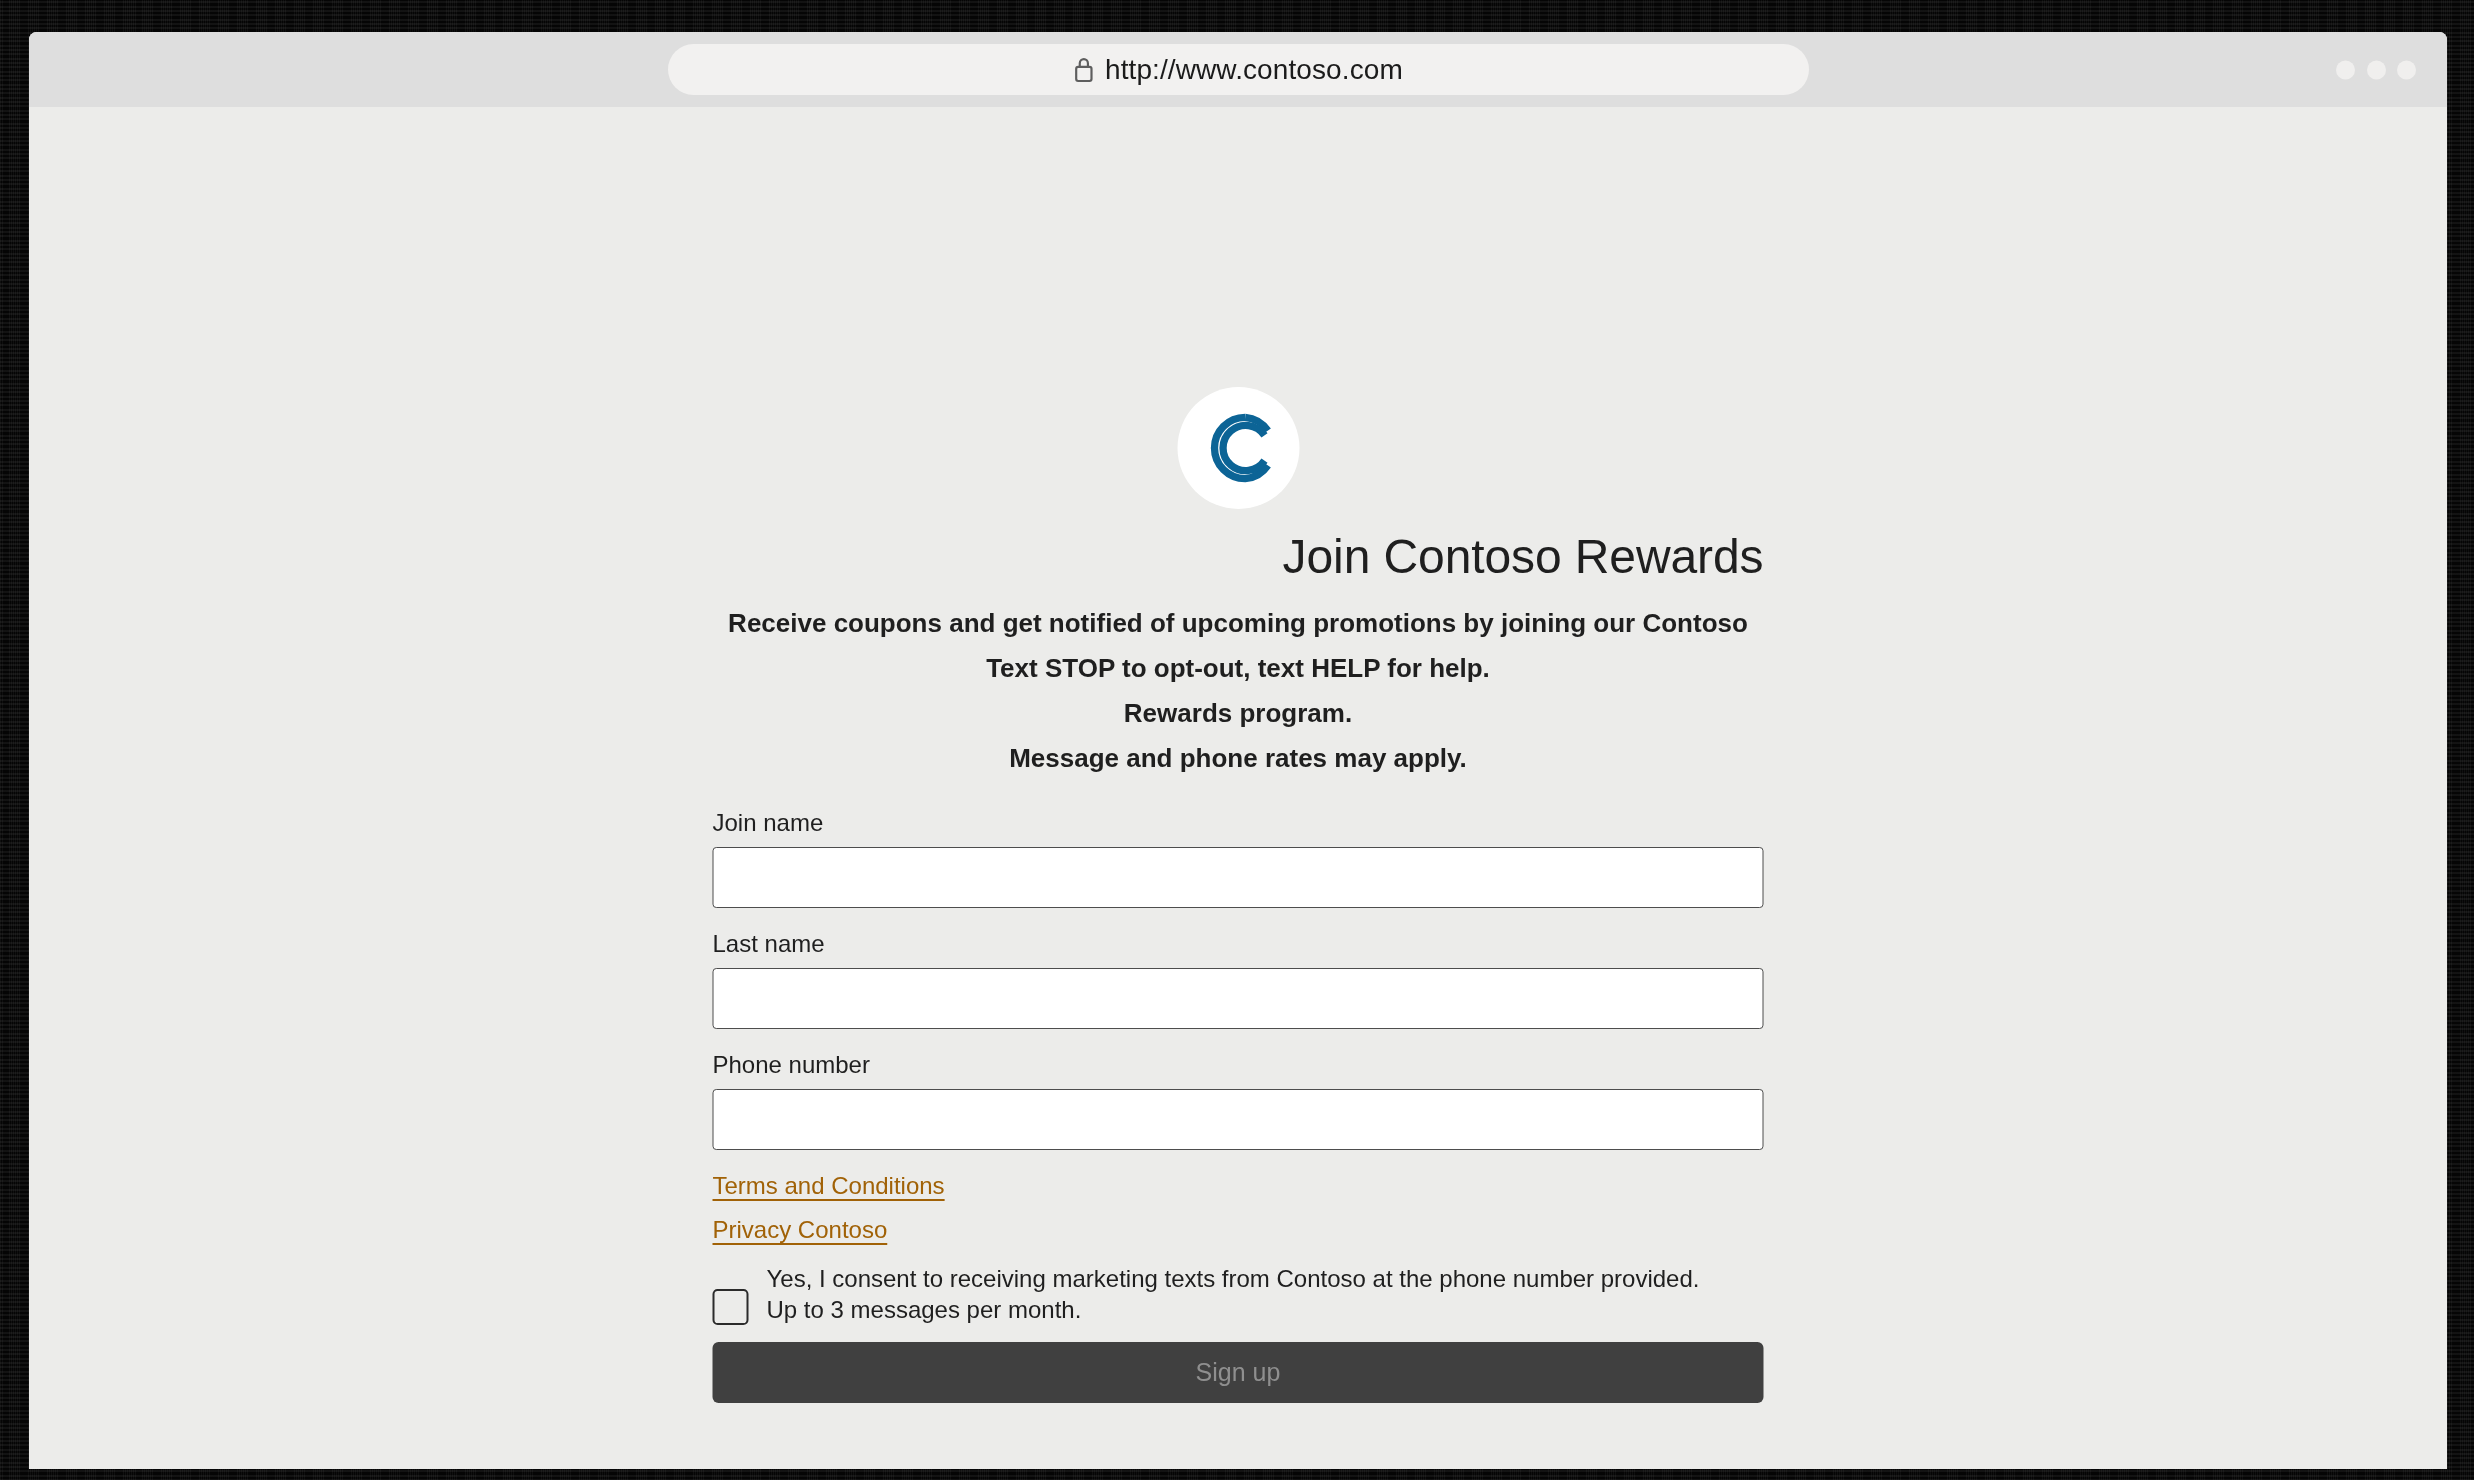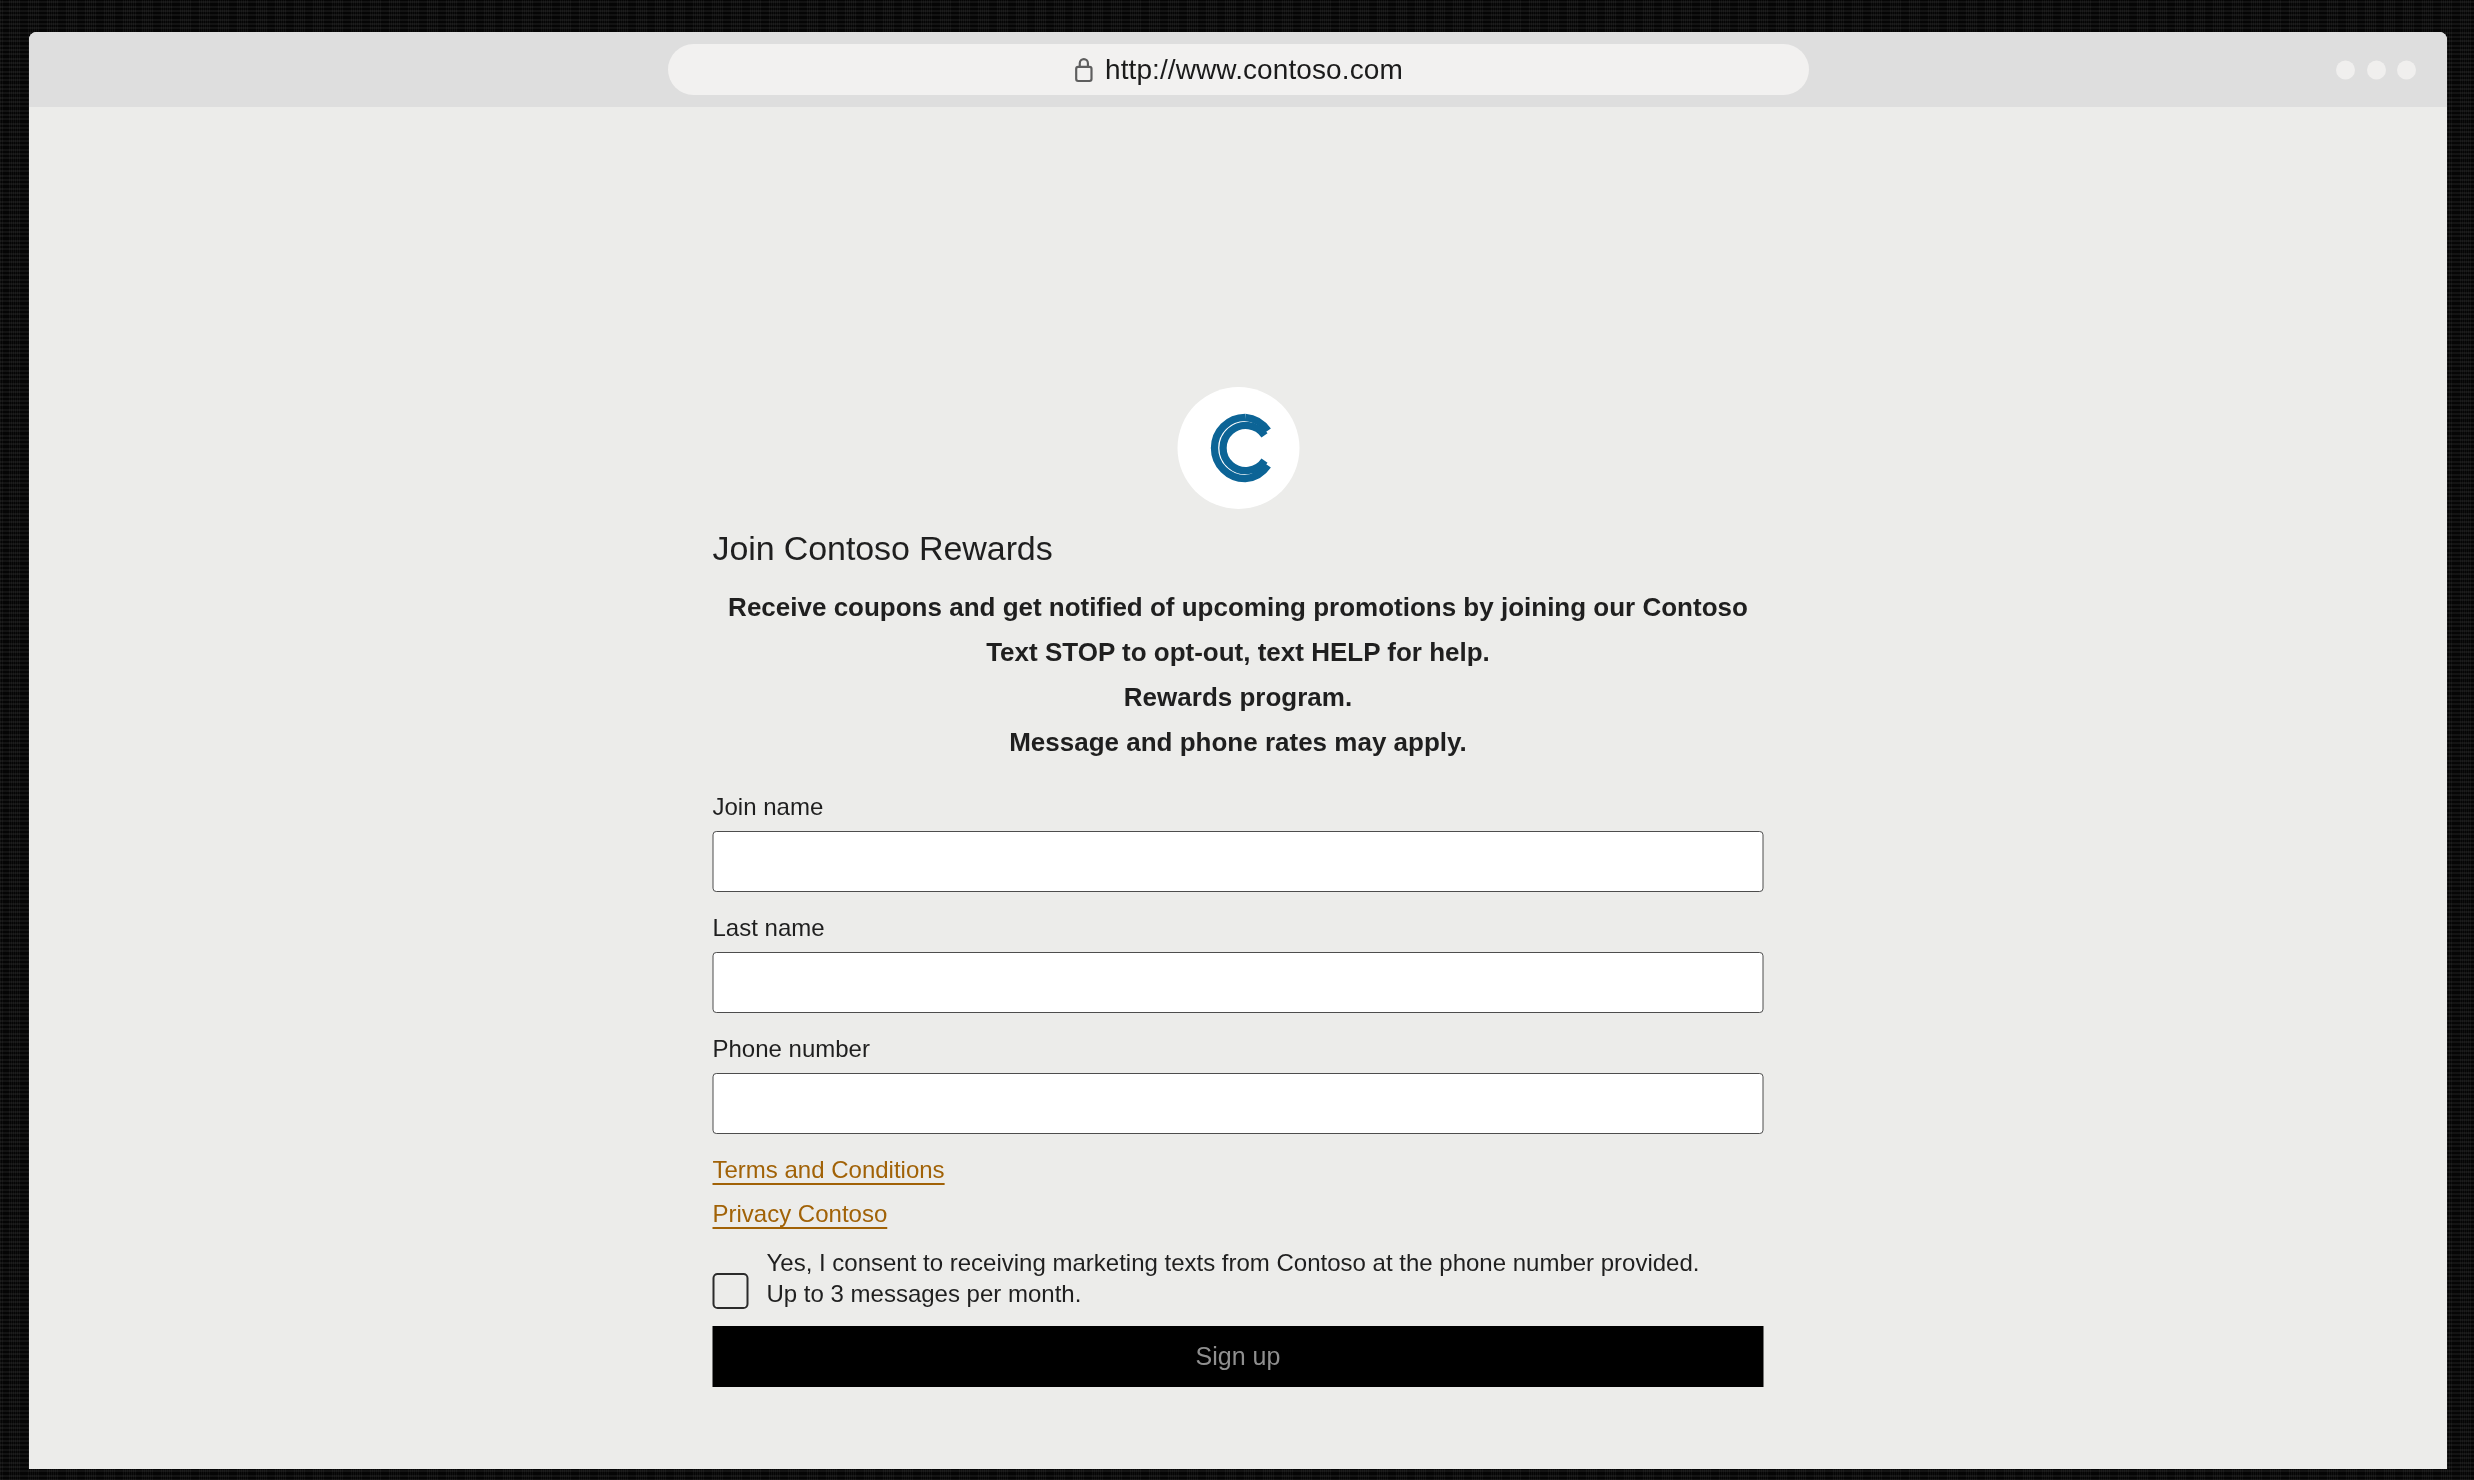--- a/index.html
+++ b/index.html
@@ -108,22 +108,22 @@
     width: 122px;
     height: 122px;
     border-radius: 50%;
     background: #ffffff;
     display: flex;
     align-items: center;
     justify-content: center;
   }
 
   #page-title {
-    text-align: left;
-    font-size: 34px;
+    text-align: right;
+    font-size: 48px;
     font-weight: 400;
     color: #1f1f1f;
     letter-spacing: -0.1px;
     margin-bottom: 16.6px;
   }
 
   .intro-line {
     text-align: center;
     font-size: 26px;
     line-height: 45px;
@@ -189,23 +189,23 @@
     font-size: 24px;
     line-height: 31px;
     color: #1f1f1f;
     max-width: 937px;
   }
 
   #signup-button {
     display: block;
     width: 1051px;
     height: 61px;
-    background: #000000;
+    background: #404040;
     border: none;
-    border-radius: 0;
+    border-radius: 6px;
     color: #8f8f8f;
     font-size: 25px;
     font-family: "Liberation Sans", sans-serif;
     cursor: default;
   }
 </style>
 </head>
 <body>
 
 <div id="screen">

